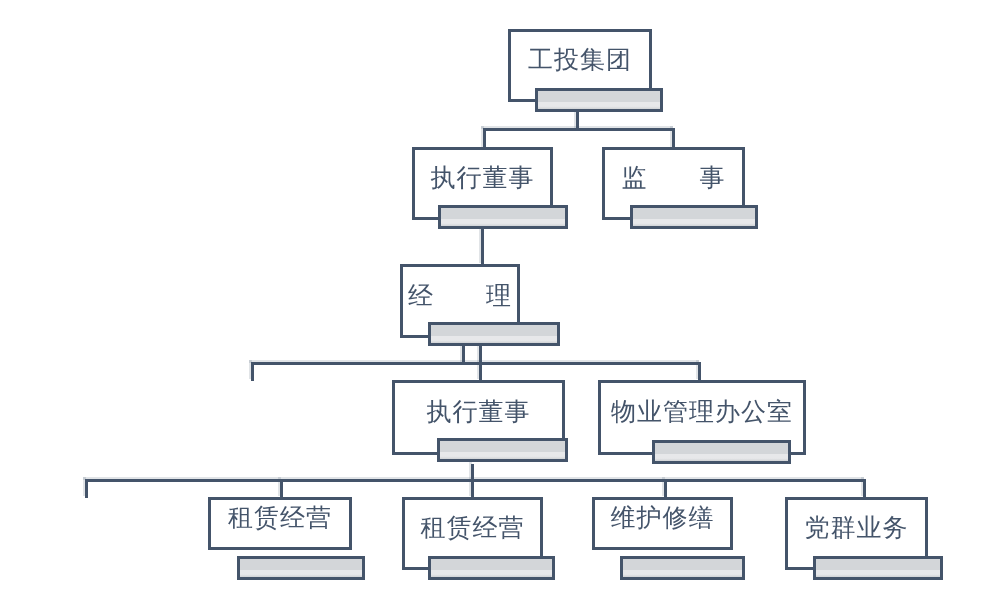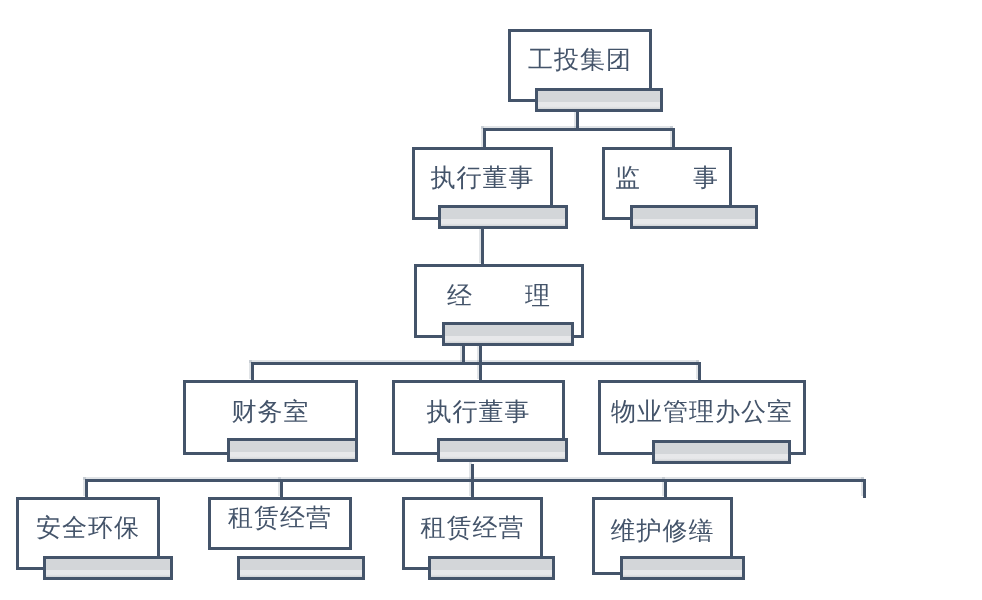--- a/index.html
+++ b/index.html
@@ -90,77 +90,71 @@
     </div>
   </div>
 
   <div class="node" style="left:412px;top:147px;width:141px;height:73px">
     <div class="bar" style="left:26px;top:58px;width:130px"></div>
     <div class="box">
       <span class="label">执行董事</span>
     </div>
   </div>
 
-  <div class="node" style="left:602px;top:147px;width:130px;height:73px">
+  <div class="node" style="left:602px;top:147px;width:143px;height:73px">
     <div class="bar" style="left:28px;top:58px;width:128px"></div>
     <div class="box">
       <span class="label">监　　事</span>
     </div>
   </div>
 
-  <div class="node" style="left:414px;top:264px;width:170px;height:74px">
+  <div class="node" style="left:400px;top:264px;width:120px;height:74px">
     <div class="bar" style="left:28px;top:58px;width:132px"></div>
     <div class="box">
       <span class="label">经　　理</span>
     </div>
   </div>
 
-  <div class="node" style="left:183px;top:380px;width:175px;height:75px">
-    <div class="bar" style="left:44px;top:58px;width:131px"></div>
-    <div class="box">
-      <span class="label">财务室</span>
-    </div>
-  </div>
 
   <div class="node" style="left:392px;top:380px;width:173px;height:75px">
     <div class="bar" style="left:45px;top:58px;width:131px"></div>
     <div class="box">
       <span class="label">执行董事</span>
     </div>
   </div>
 
   <div class="node" style="left:598px;top:380px;width:208px;height:75px">
     <div class="bar" style="left:54px;top:60px;width:139px"></div>
     <div class="box">
       <span class="label">物业管理办公室</span>
     </div>
   </div>
 
-  <div class="node" style="left:16px;top:497px;width:144px;height:73px">
-    <div class="bar" style="left:27px;top:59px;width:130px"></div>
-    <div class="box">
-      <span class="label">安全环保</span>
-    </div>
-  </div>
 
   <div class="node" style="left:208px;top:497px;width:144px;height:53px">
     <div class="bar" style="left:29px;top:59px;width:128px"></div>
     <div class="box">
       <span class="label">租赁经营</span>
     </div>
   </div>
 
   <div class="node" style="left:402px;top:497px;width:141px;height:73px">
     <div class="bar" style="left:26px;top:59px;width:127px"></div>
     <div class="box">
       <span class="label">租赁经营</span>
     </div>
   </div>
 
-  <div class="node" style="left:592px;top:497px;width:141px;height:78px">
+  <div class="node" style="left:592px;top:497px;width:141px;height:53px">
     <div class="bar" style="left:28px;top:59px;width:125px"></div>
     <div class="box">
       <span class="label">维护修缮</span>
     </div>
   </div>
 
+  <div class="node" style="left:785px;top:497px;width:143px;height:73px">
+    <div class="bar" style="left:28px;top:59px;width:130px"></div>
+    <div class="box">
+      <span class="label">党群业务</span>
+    </div>
+  </div>
 
 </div>
 
 </body></html>

